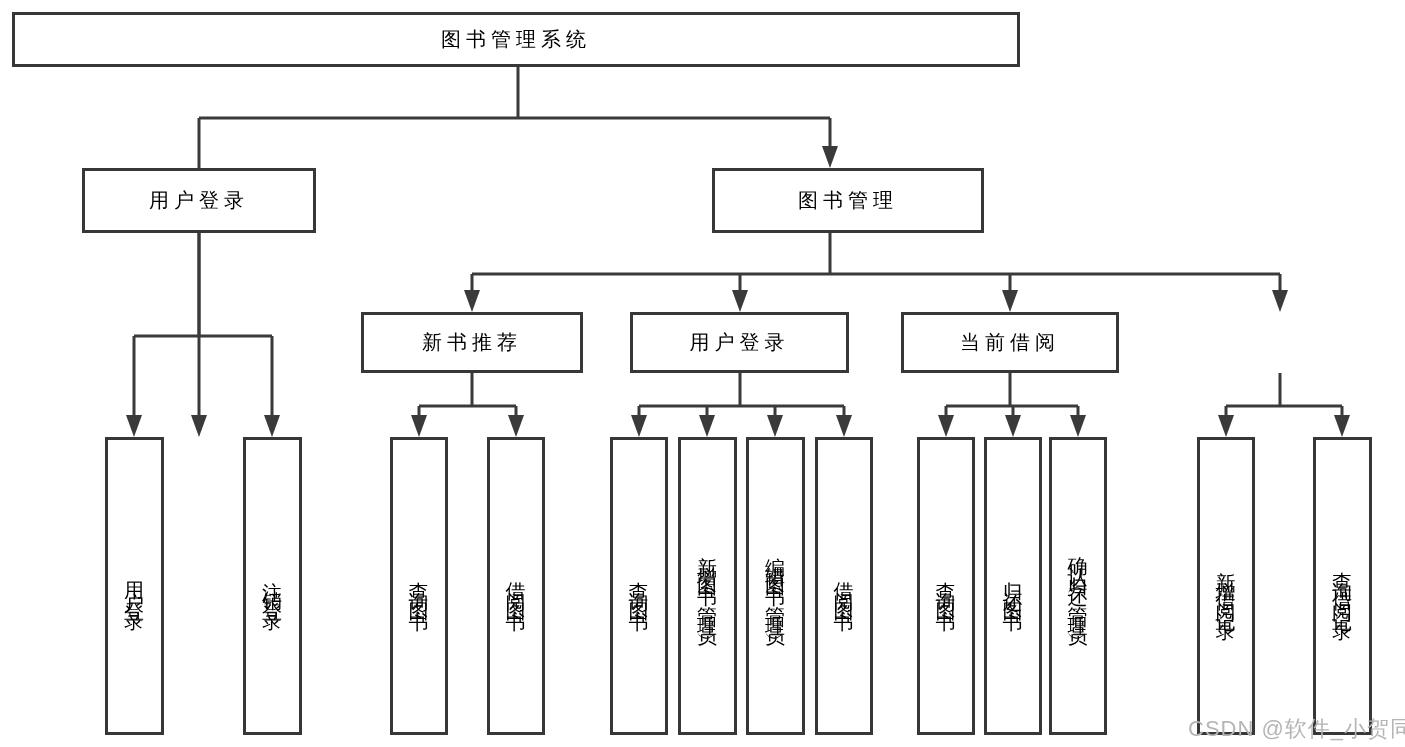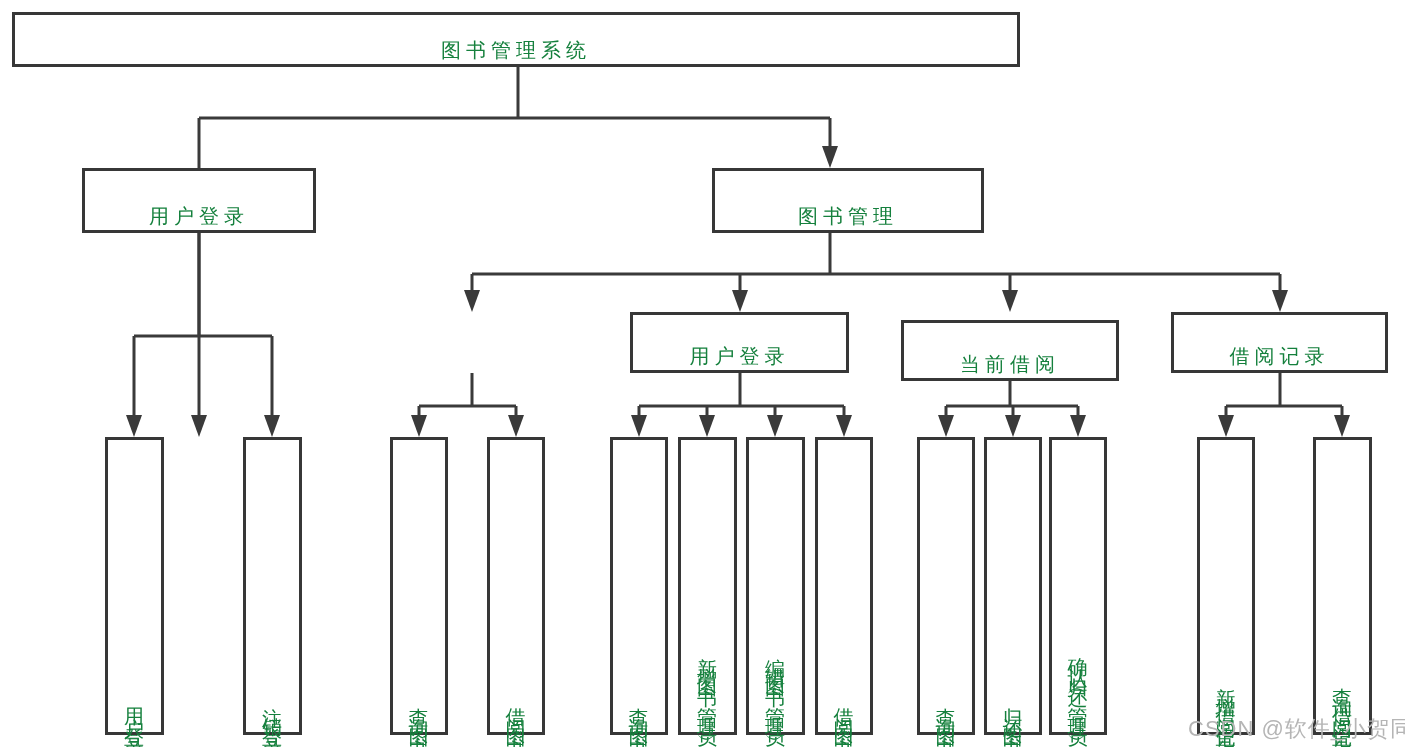--- a/index.html
+++ b/index.html
@@ -15,23 +15,23 @@
     position: absolute;
     left: 0; top: 0;
     width: 1405px; height: 747px;
     z-index: 1;
   }
   .node {
     position: absolute;
     box-sizing: border-box;
     border: 3px solid #373737;
     background: #ffffff;
-    color: #15803d;
+    color: #000000;
     display: flex;
-    align-items: flex-end;
+    align-items: center;
     justify-content: center;
     z-index: 2;
   }
   .node .lbl {
     font-size: 20px;
     letter-spacing: 5px;
     white-space: nowrap;
   }
   .node.v .lbl {
     writing-mode: vertical-rl;
@@ -117,28 +117,28 @@
     <span class="lbl">图书管理系统</span>
   </div>
 
   <div class="node h" style="left:82px; top:168px; width:234px; height:65px;">
     <span class="lbl">用户登录</span>
   </div>
   <div class="node h" style="left:712px; top:168px; width:272px; height:65px;">
     <span class="lbl">图书管理</span>
   </div>
 
+  <div class="node h" style="left:361px; top:312px; width:222px; height:61px;">
+    <span class="lbl">新书推荐</span>
+  </div>
   <div class="node h" style="left:630px; top:312px; width:219px; height:61px;">
     <span class="lbl">用户登录</span>
   </div>
-  <div class="node h" style="left:901px; top:320px; width:218px; height:61px;">
+  <div class="node h" style="left:901px; top:312px; width:218px; height:61px;">
     <span class="lbl">当前借阅</span>
-  </div>
-  <div class="node h" style="left:1171px; top:312px; width:217px; height:61px;">
-    <span class="lbl">借阅记录</span>
   </div>
 
   <div class="node v" style="left:105px; top:437px; width:59px; height:298px;">
     <span class="lbl">用户登录</span>
   </div>
   <div class="node v" style="left:243px; top:437px; width:59px; height:298px;">
     <span class="lbl">注销登录</span>
   </div>
 
   <div class="node v" style="left:390px; top:437px; width:58px; height:298px;">

